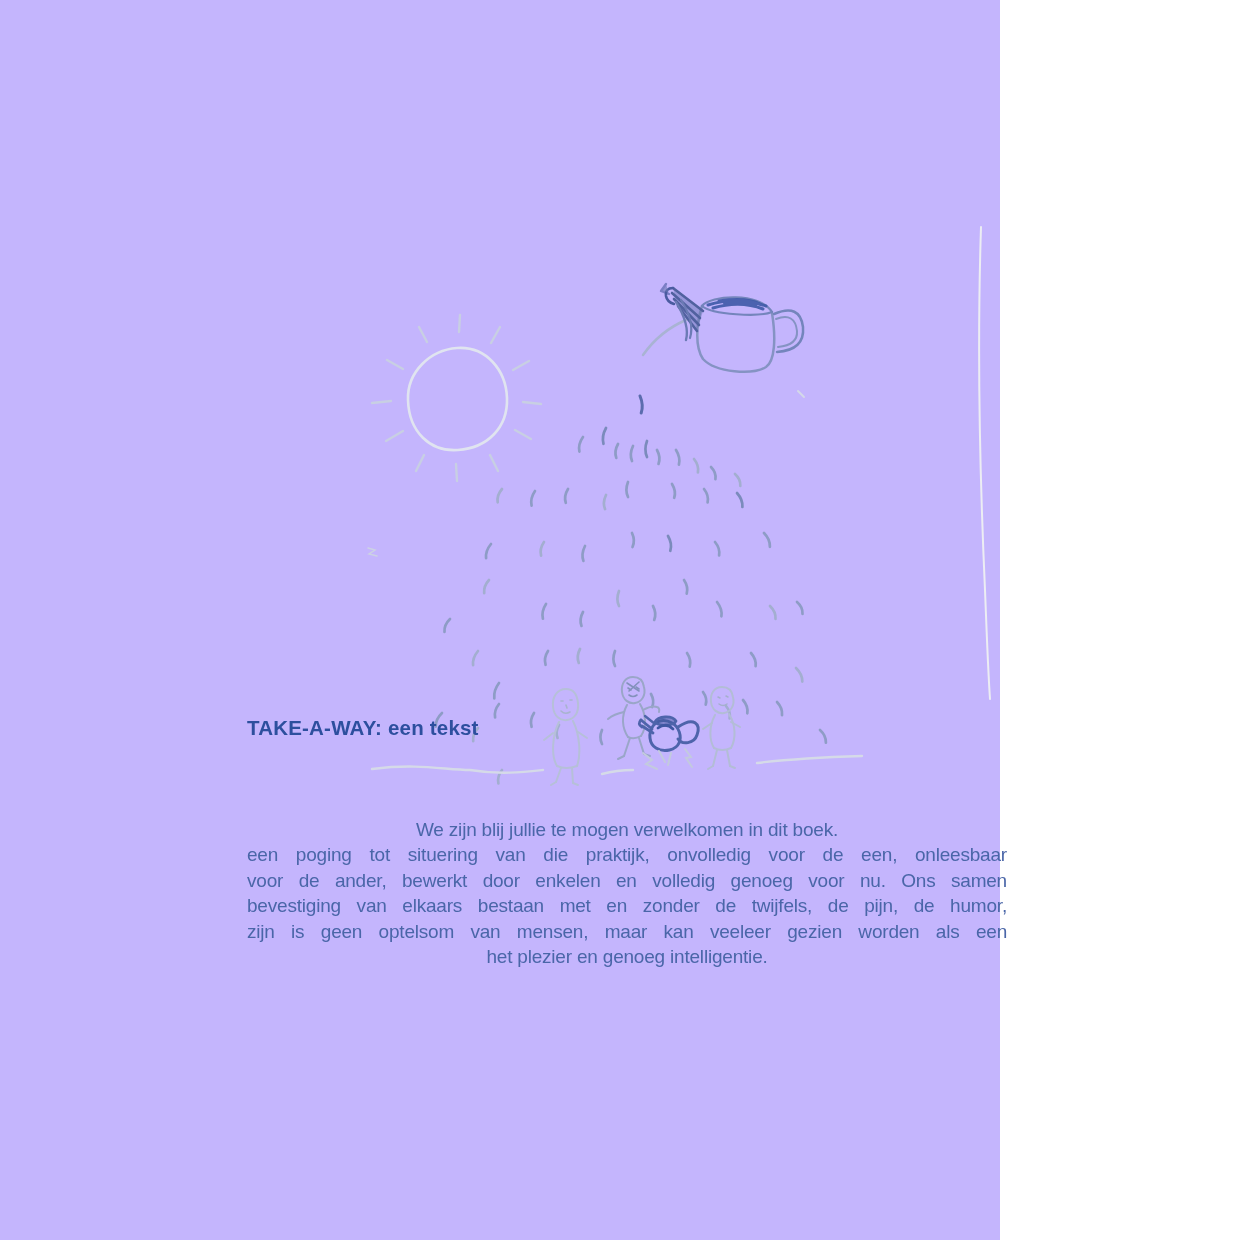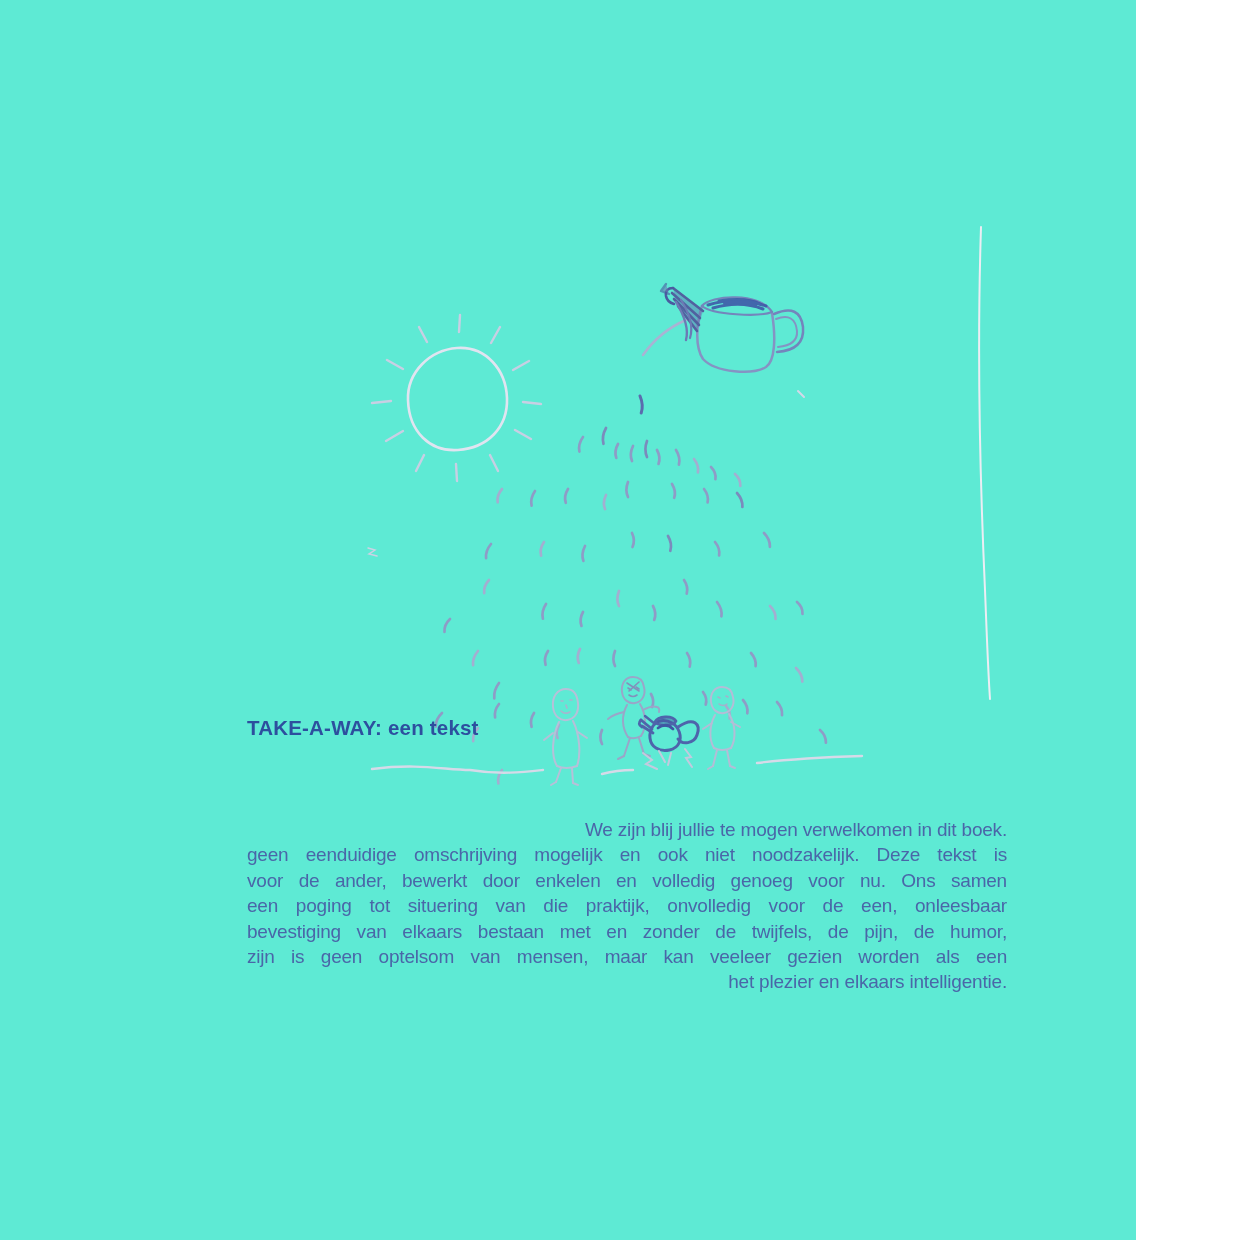--- a/index.html
+++ b/index.html
@@ -10,23 +10,23 @@
   body {
     width: 1240px;
     height: 1240px;
     position: relative;
     overflow: hidden;
     font-family: "Liberation Sans", sans-serif;
   }
   .page {
     position: absolute;
     inset: 0;
-    width: 1136px;
-    height: 1240px;
-    background: #5eead4;
+    width: 1000px;
+    height: 1240px;
+    background: #c4b5fd;
   }
   figure.illustration {
     position: absolute;
     left: 0;
     top: 0;
     margin: 0;
     width: 1240px;
     height: 1240px;
     pointer-events: none;
   }
@@ -56,21 +56,21 @@
     color: #4a66a8;
     font-size: 19px;
     line-height: 25.4px;
     letter-spacing: -0.2px;
   }
   section.bodytext .jline {
     text-align: justify;
     text-align-last: justify;
   }
   section.bodytext .pline {
-    text-align: right;
+    text-align: center;
   }
 </style>
 </head>
 <body>
 
 <main class="page">
 
   <figure class="illustration" aria-label="Child-like blue pencil drawing: a watering can pours drops of water down over three small child figures and a tiny watering can on the ground, with a pale sun shining at the left.">
     <svg class="drawing" viewBox="0 0 1240 1240" xmlns="http://www.w3.org/2000/svg">
 
@@ -272,21 +272,20 @@
         <path d="M602,774 Q617,770 633,770"></path>
         <path d="M757,763 C790,759 830,757 862,756"></path>
       </g>
     </svg>
   </figure>
 
   <h1 class="page-title">TAKE-A-WAY: een tekst</h1>
 
   <section class="bodytext">
     <div class="pline">We zijn blij jullie te mogen verwelkomen in dit boek.</div>
-    <div class="jline">geen eenduidige omschrijving mogelijk en ook niet noodzakelijk. Deze tekst is</div>
+    <div class="jline">een poging tot situering van die praktijk, onvolledig voor de een, onleesbaar</div>
     <div class="jline">voor de ander, bewerkt door enkelen en volledig genoeg voor nu. Ons samen</div>
-    <div class="jline">een poging tot situering van die praktijk, onvolledig voor de een, onleesbaar</div>
     <div class="jline">bevestiging van elkaars bestaan met en zonder de twijfels, de pijn, de humor,</div>
     <div class="jline">zijn is geen optelsom van mensen, maar kan veeleer gezien worden als een</div>
-    <div class="pline">het plezier en elkaars intelligentie.</div>
+    <div class="pline">het plezier en genoeg intelligentie.</div>
   </section>
 
 </main>
 
 </body></html>

